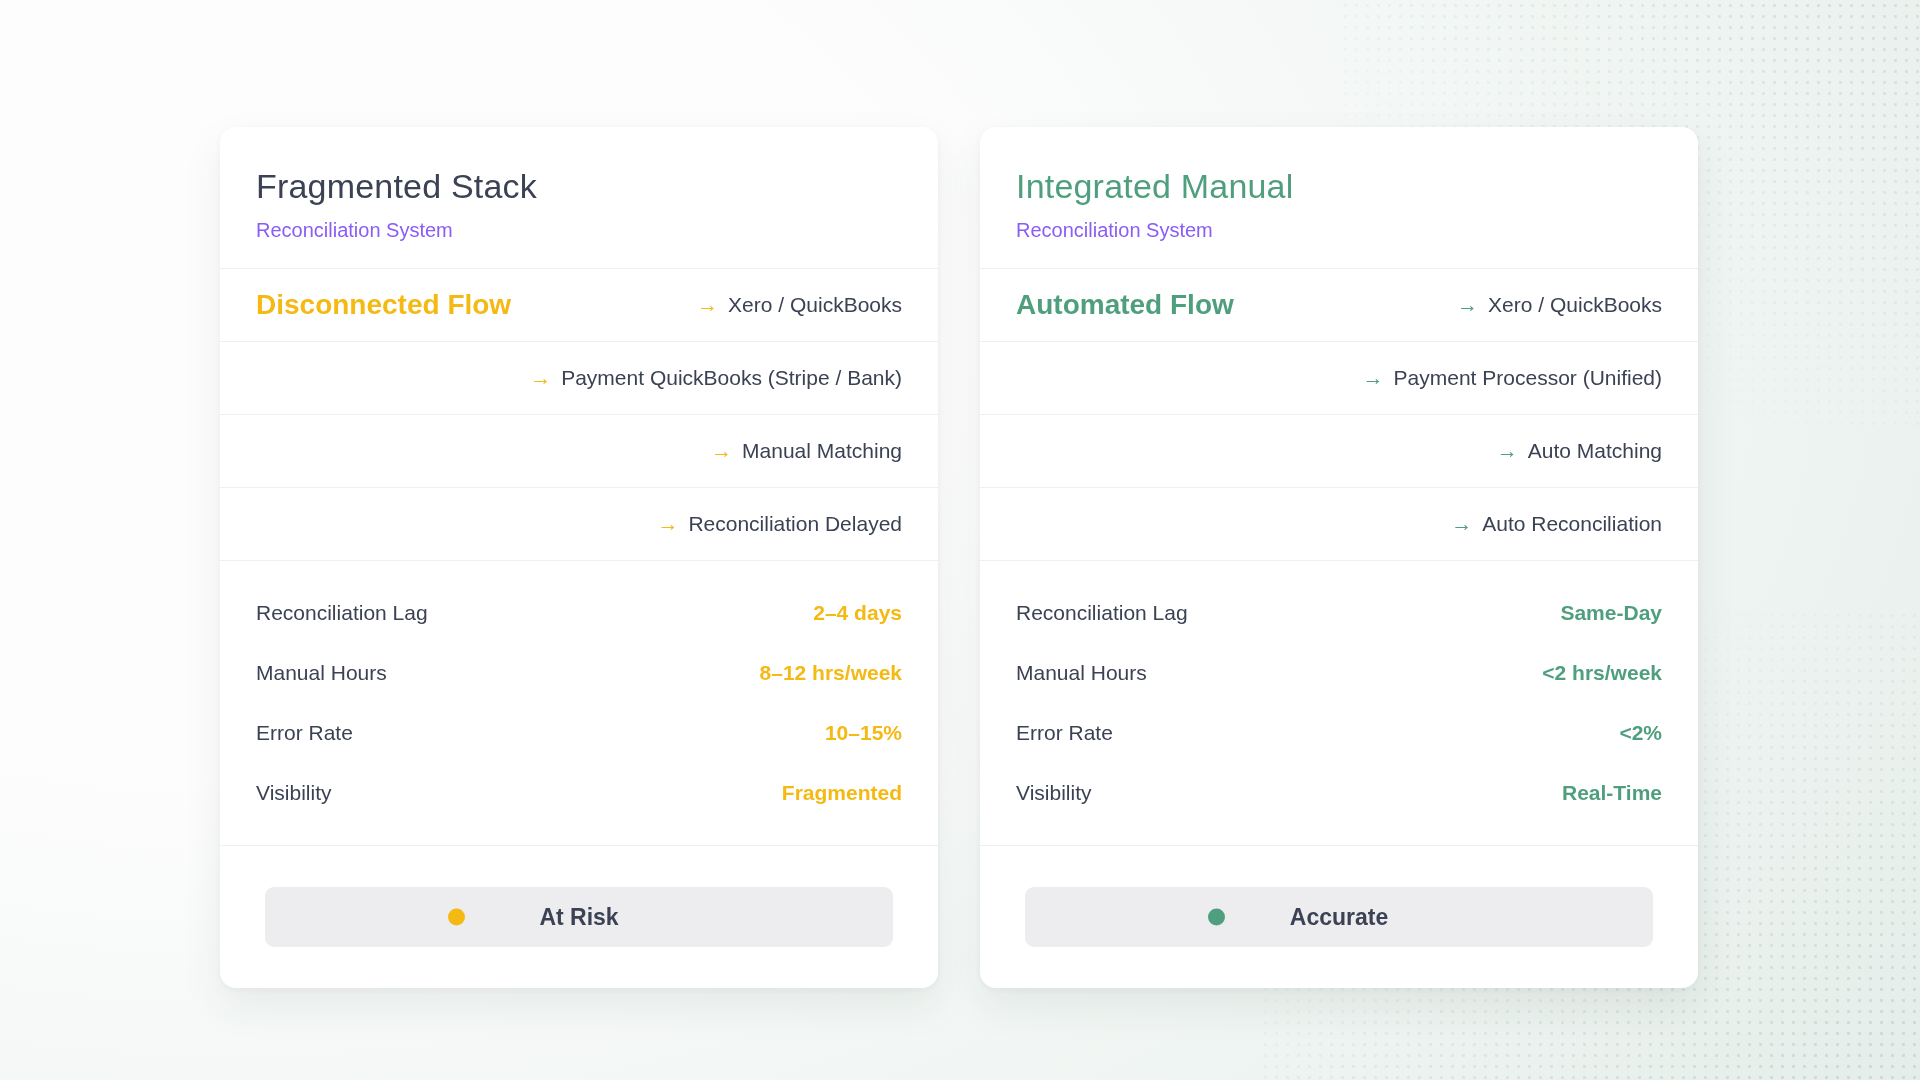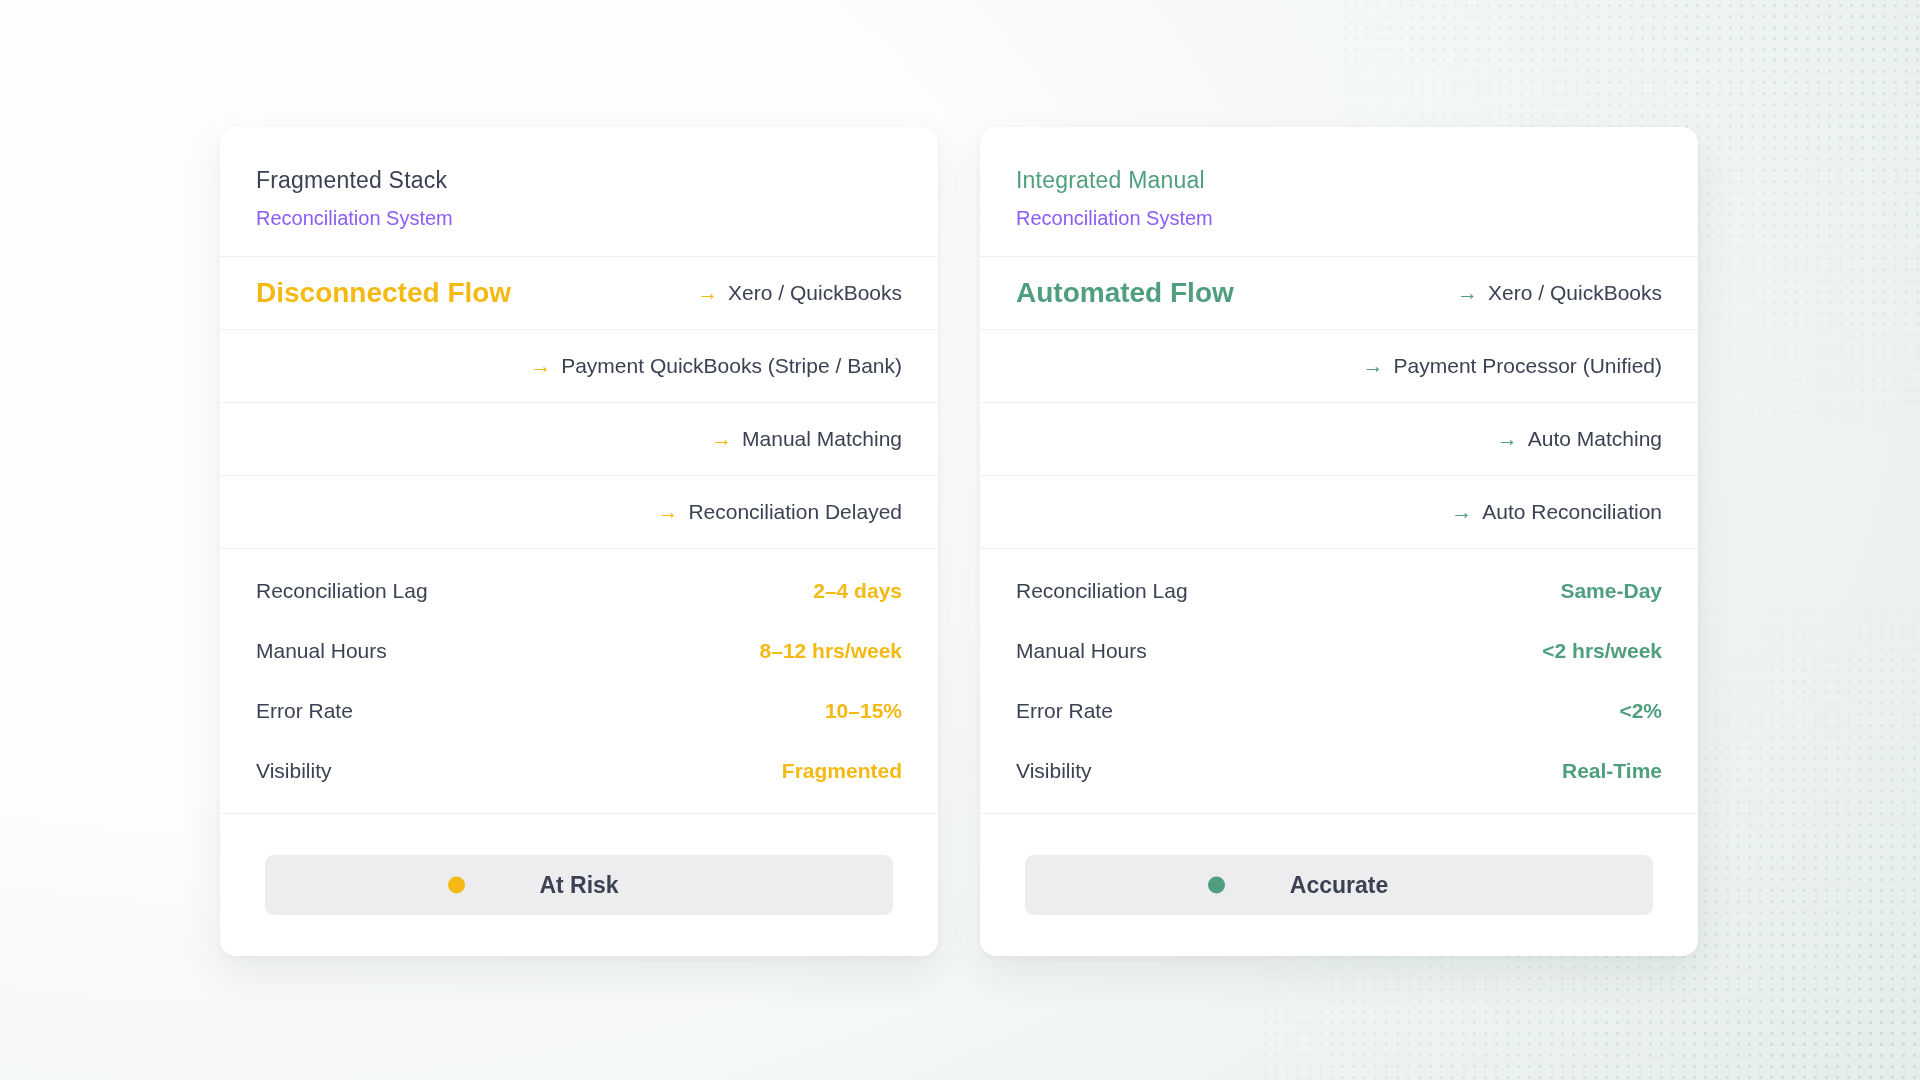--- a/index.html
+++ b/index.html
@@ -26,38 +26,38 @@
   }
 
   .cards { position: absolute; left: 220px; top: 127px; display: flex; gap: 42px; }
 
   .card {
     width: 718px; background: #ffffff; border-radius: 16px;
     box-shadow: 0 18px 40px rgba(40,60,55,.08), 0 2px 6px rgba(40,60,55,.04);
   }
 
   .card-header { padding: 40px 36px 26px; }
-  .card-title { margin: 0; font-size: 23px; font-weight: 500; color: #3B4254; letter-spacing: .2px; }
+  .card-title { margin: 0; font-size: 34px; font-weight: 500; color: #3B4254; letter-spacing: .2px; }
   .card-title.ok { color: var(--ok, #4F9F7E); }
   .card-subtitle { margin: 13px 0 0; font-size: 20px; font-weight: 400; color: #8b5cf6; }
 
   .flow-row {
     height: 72px; border-top: 1px solid #EDEFF2;
     display: flex; align-items: center; padding: 0 36px;
   }
   .flow-label { font-size: 28px; font-weight: 700; }
   .warn { color: var(--warn, #F5B914); }
   .ok   { color: var(--ok, #4F9F7E); }
   .flow-value {
     margin-left: auto; font-size: 21px; color: #3B4254;
     display: flex; align-items: center; gap: 10px;
   }
   .arrow { font-size: 21px; }
 
-  .stats { border-top: 1px solid #EDEFF2; padding: 12px 36px; }
+  .stats { border-top: 1px solid #EDEFF2; padding: 22px 36px; }
   .stat-row { height: 60px; display: flex; align-items: center; justify-content: space-between; }
   .stat-label { font-size: 21px; color: #3B4254; }
   .stat-value { font-size: 21px; font-weight: 700; }
 
   .badge-section { border-top: 1px solid #EDEFF2; padding: 41px 45px 41px; }
   .badge {
     position: relative; height: 60px; background: #EDEDEF; border-radius: 9px;
     display: flex; align-items: center; justify-content: center;
   }
   .badge-text { font-size: 23px; font-weight: 600; color: #3B4254; }

